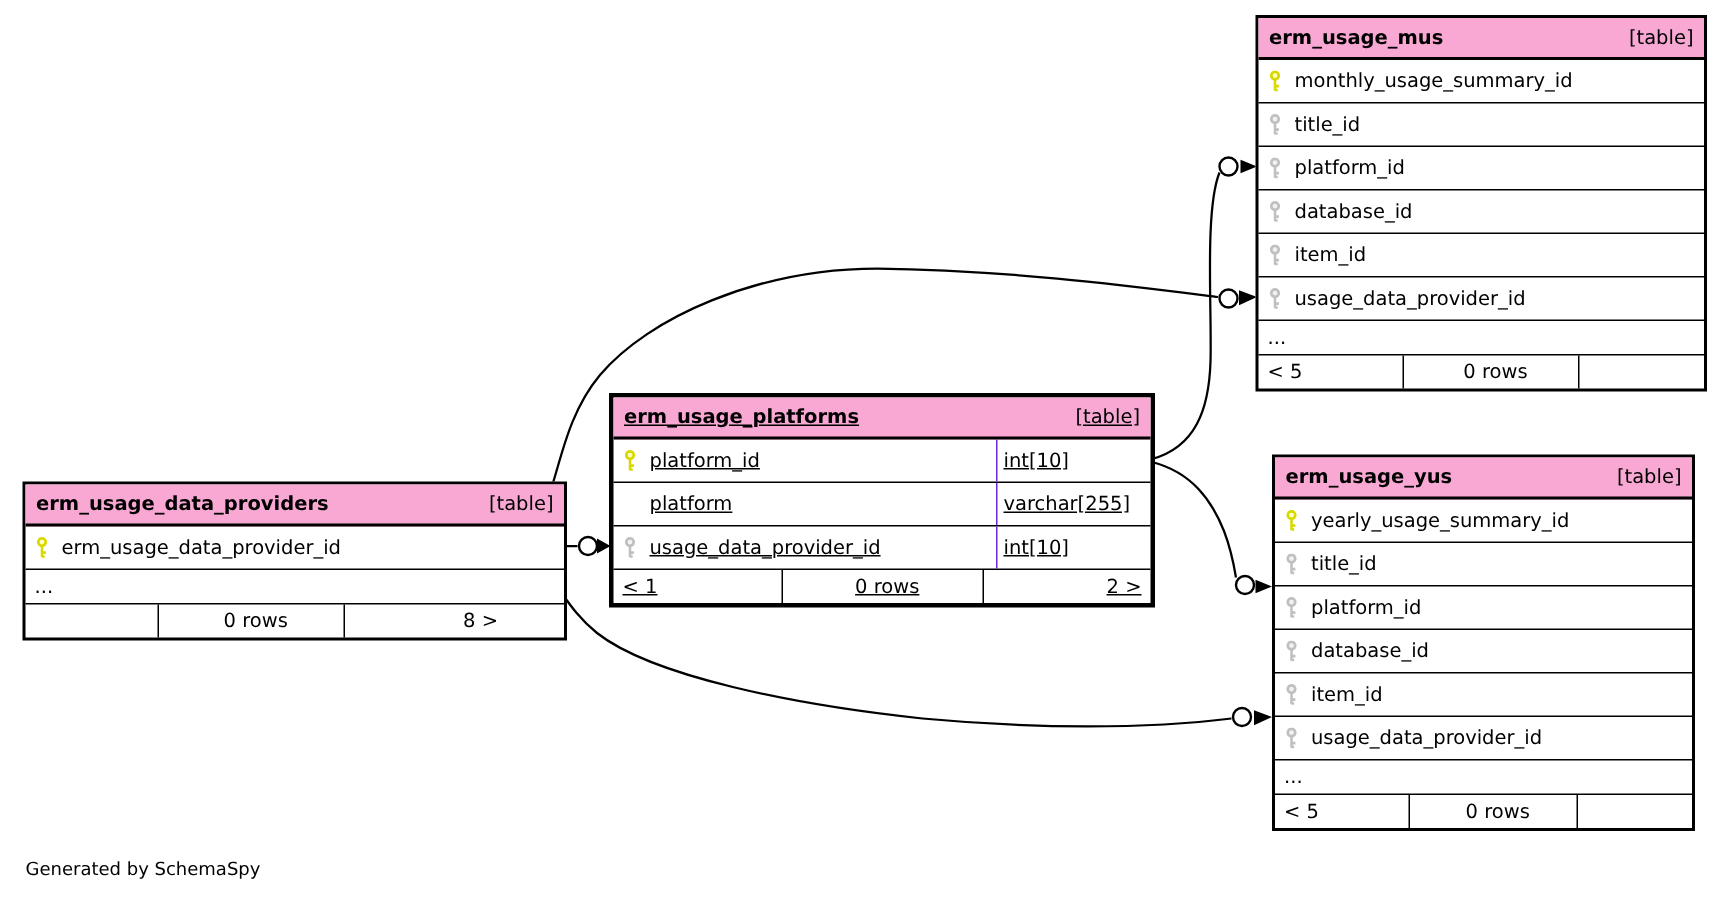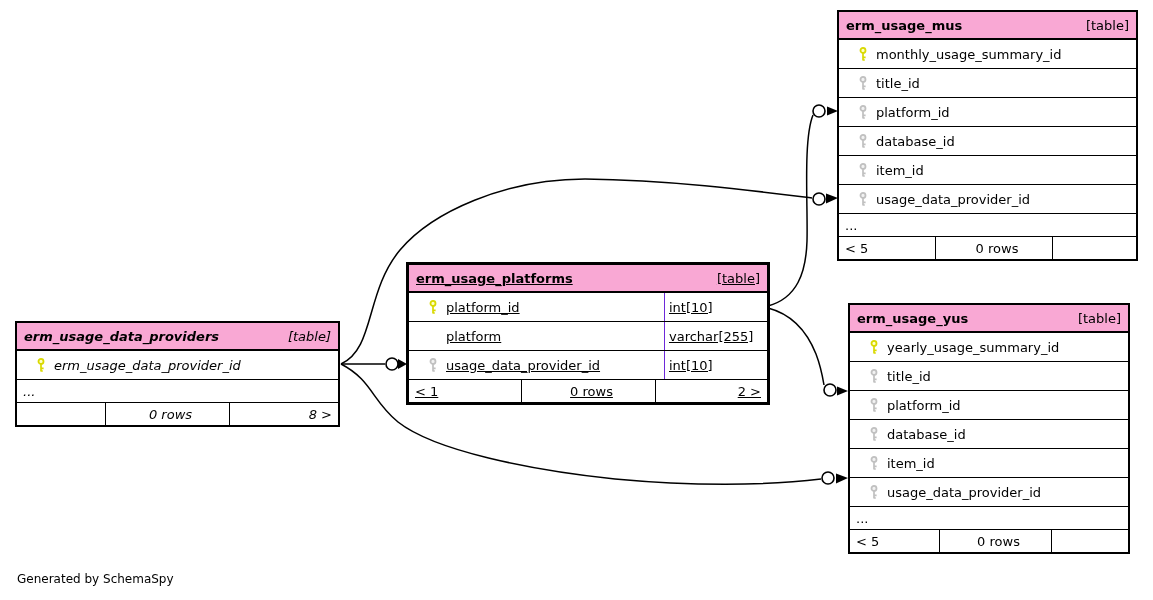--- a/index.html
+++ b/index.html
@@ -4,21 +4,21 @@
 <style>
   html,body{margin:0;padding:0;background:#fff;}
   .canvas{position:relative;width:1153px;height:600px;background:#fff;overflow:hidden;
           font-family:"DejaVu Sans","Liberation Sans",sans-serif;color:#000;}
   svg.edges{position:absolute;left:0;top:0;z-index:0;}
   .tbl{position:absolute;z-index:1;border:2px solid #000;background:#fff;font-size:13px;box-sizing:border-box;}
   .tbl.focal{border-width:3px;text-decoration:underline;}
   .hdr{height:26px;display:flex;align-items:center;padding:0 7px;background:#f9a8d4;
        border-bottom:2px solid #000;font-weight:bold;}
   .ttype{margin-left:auto;font-weight:normal;}
-  .crow{height:28px;display:flex;align-items:center;border-bottom:1px solid #000;padding-left:19px;}
+  .crow{height:28px;display:flex;align-items:center;border-bottom:1px solid #000;padding-left:6px;}
   .keyslot{width:18px;display:flex;align-items:center;flex:none;}
   .cname{white-space:nowrap;}
   .ctype{width:103px;align-self:stretch;border-left:1px solid #6d28d9;display:flex;
          align-items:center;padding-left:4px;flex:none;box-sizing:border-box;margin-left:auto;}
   .erow{height:22px;display:flex;align-items:center;padding-left:6px;border-bottom:1px solid #000;}
   .frow{height:22px;display:flex;}
   .fcell{display:flex;align-items:center;padding:0 6px;box-sizing:border-box;flex:none;}
   .fcell + .fcell{border-left:1px solid #000;}
   .fcenter{justify-content:center;padding-left:12px;}
   .fright{justify-content:flex-end;}
@@ -63,21 +63,21 @@
       <polygon class="edge-arrow" points="838,111 827,106.5 827,115.5"></polygon>
     </g>
 
     <g>
       <path class="edge" d="M768,308 C795,315 808,334 816,354 C821,367 823,379 824,385"></path>
       <circle class="edge-circle" cx="830" cy="390" r="6"></circle>
       <polygon class="edge-arrow" points="848,391 837,386.5 837,395.5"></polygon>
     </g>
   </svg>
 
-  <div class="tbl" style="left:15px;top:321px;width:325px;font-style:italic;">
+  <div class="tbl" style="left:15px;top:321px;width:363px;">
     <div class="hdr">
       <span>erm_usage_data_providers</span>
       <span class="ttype">[table]</span>
     </div>
     <div class="crow">
       <span class="keyslot">
         <svg class="keysvg pk" width="10" height="15" viewBox="0 0 10 15">
             <circle cx="5" cy="3.4" r="2.5" stroke-width="1.8"></circle>
             <path d="M5 5.9 L5 13.5 M5 10.4 L7.6 10.4 M5 13 L6.8 13" stroke-width="1.7" fill="none"></path>
           </svg>

